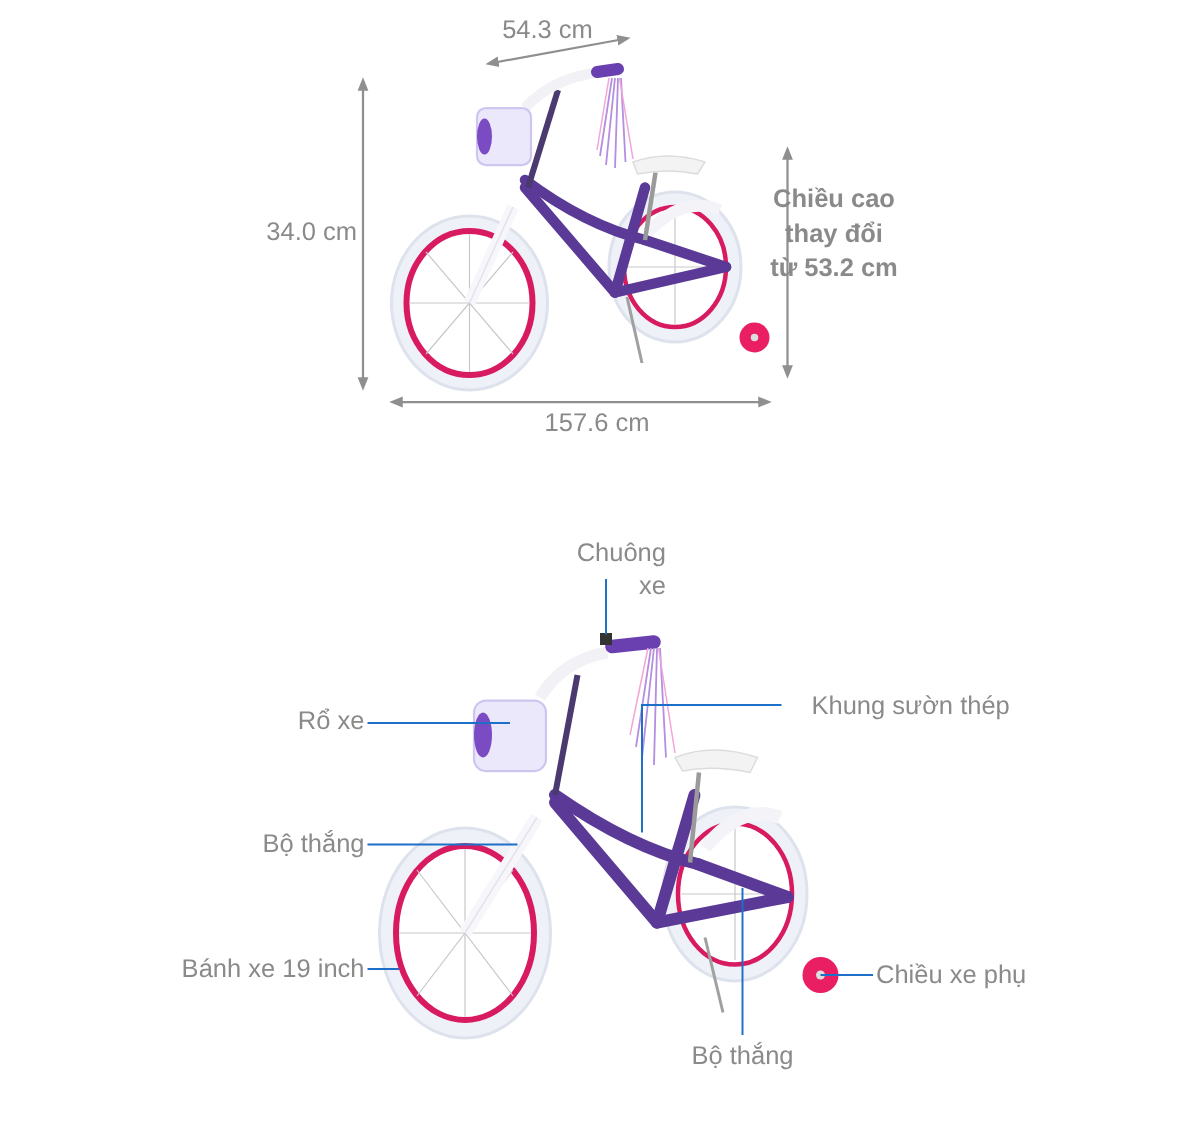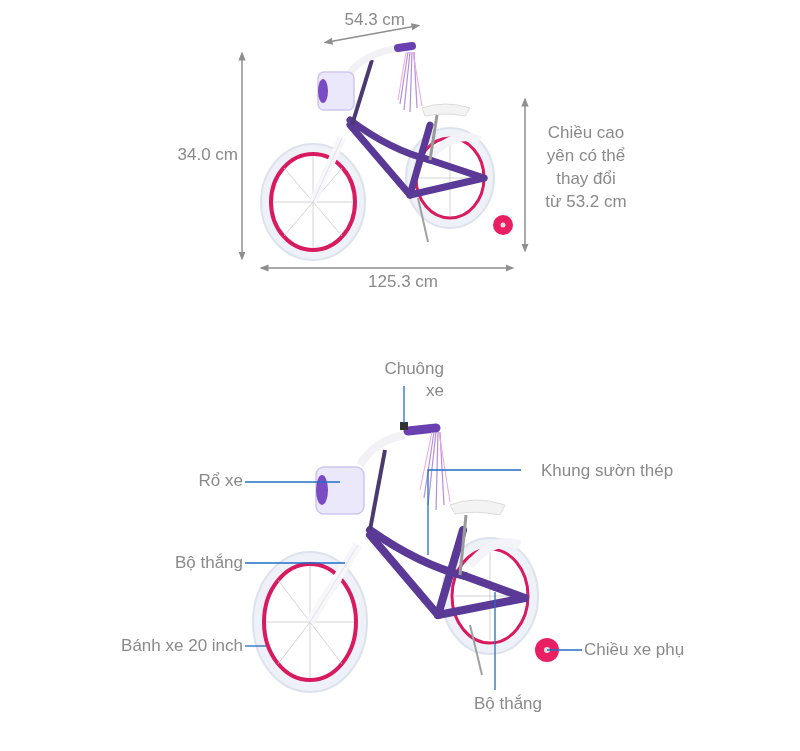--- a/index.html
+++ b/index.html
@@ -1,18 +1,18 @@
 <!DOCTYPE html>
 <html><head>
 <meta charset="utf-8">
 <style>
   html, body { margin:0; padding:0; background:#ffffff; }
   body { width:800px; height:751px; position:relative; overflow:hidden; font-family:"Liberation Sans", sans-serif; color:#8a8a8a; }
   .lbl { position:absolute; font-size:17px; color:#8a8a8a; white-space:nowrap; line-height:20px; }
-  .lbl-c { text-align:right; }
+  .lbl-c { text-align:center; }
   .lbl-r { text-align:right; }
   svg.layer { position:absolute; left:0; top:0; }
   .multiline { position:absolute; font-size:17px; color:#8a8a8a; text-align:center; line-height:23px; }
   .multiline div { white-space:nowrap; }
 </style>
 </head>
 <body>
 
 <div>
   <svg class="layer" width="800" height="300">
@@ -81,24 +81,23 @@
 
       <line x1="437" y1="115" x2="430" y2="160" stroke="#9a9a9a" stroke-width="3"></line>
       <path d="M422,108 Q445,100 470,108 L465,116 Q445,112 425,116 z" fill="#f3f3f3" stroke="#dcdcdc"></path>
 
       <line x1="418" y1="198" x2="428" y2="242" stroke="#a0a0a0" stroke-width="2"></line>
     </g>
   </svg>
 
   <div class="lbl lbl-c" style="left:325px; top:10px; width:80px;">54.3 cm</div>
   <div class="lbl lbl-r" style="left:150px; top:145px; width:88px;">34.0 cm</div>
-  <div class="lbl lbl-c" style="left:358px; top:272px; width:80px;">125.3 cm</div>
-  <div class="multiline" style="left:533px; top:121px; width:106px;">
+  <div class="lbl lbl-c" style="left:358px; top:272px; width:80px;">157.6 cm</div>
+  <div class="multiline" style="left:503px; top:121px; width:106px;font-weight:bold;">
     <div>Chiều cao</div>
-    <div>yên có thể</div>
     <div>thay đổi</div>
     <div>từ 53.2 cm</div>
   </div>
 </div>
 
 <div>
   <svg class="layer" style="top:340px;" width="800" height="411">
     <g>
 
       <ellipse cx="310" cy="282" rx="57" ry="70" fill="#eef1f7" stroke="#dde2ec" stroke-width="2"></ellipse>
@@ -169,17 +168,17 @@
       </g>
     </g>
   </svg>
 
   <div class="multiline" style="left:364px; top:358px; width:80px; line-height:22px;text-align:right;">
     <div>Chuông</div>
     <div>xe</div>
   </div>
   <div class="lbl lbl-r" style="left:150px; top:471px; width:93px;">Rổ xe</div>
   <div class="lbl lbl-r" style="left:120px; top:553px; width:123px;">Bộ thắng</div>
-  <div class="lbl lbl-r" style="left:90px; top:636px; width:153px;">Bánh xe 20 inch</div>
+  <div class="lbl lbl-r" style="left:90px; top:636px; width:153px;">Bánh xe 19 inch</div>
   <div class="lbl" style="left:524px; top:461px;margin-left:17px;">Khung sườn thép</div>
   <div class="lbl" style="left:584px; top:640px;">Chiều xe phụ</div>
   <div class="lbl lbl-c" style="left:448px; top:694px; width:94px;">Bộ thắng</div>
 </div>
 
 </body></html>

